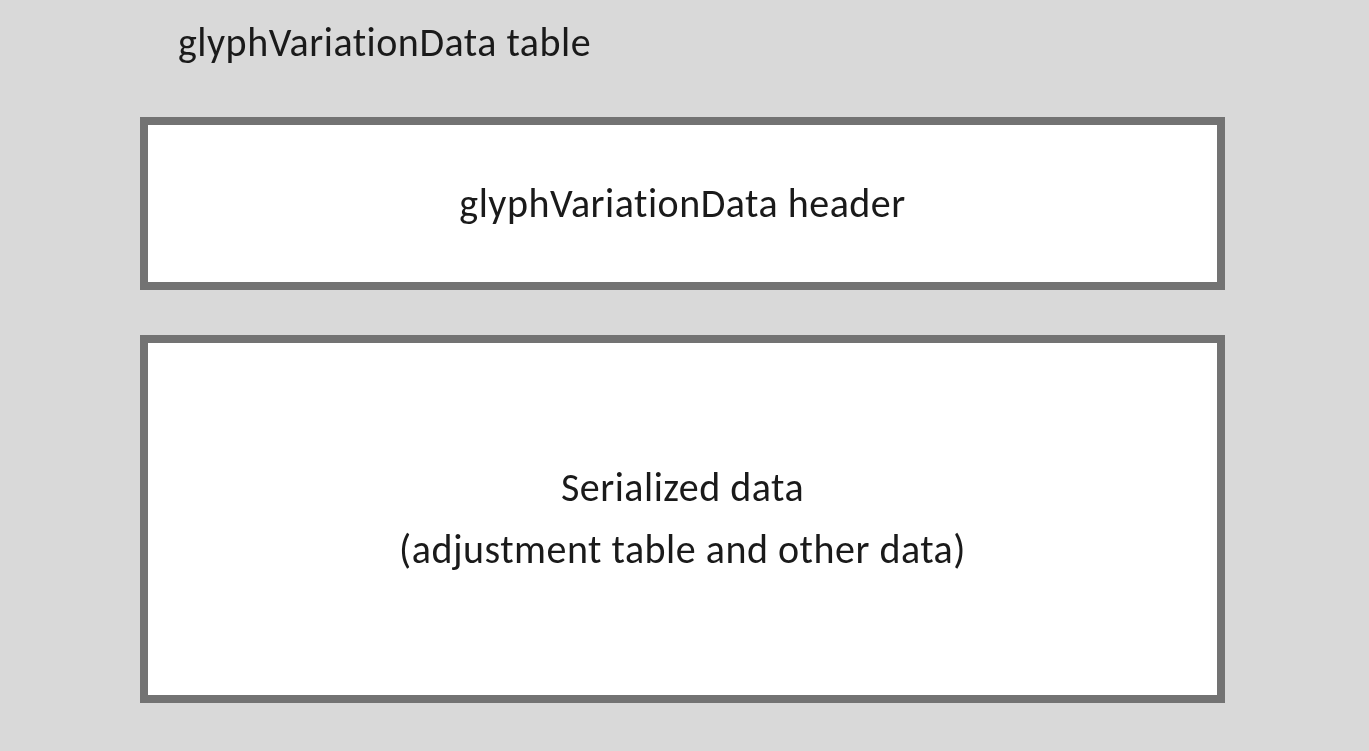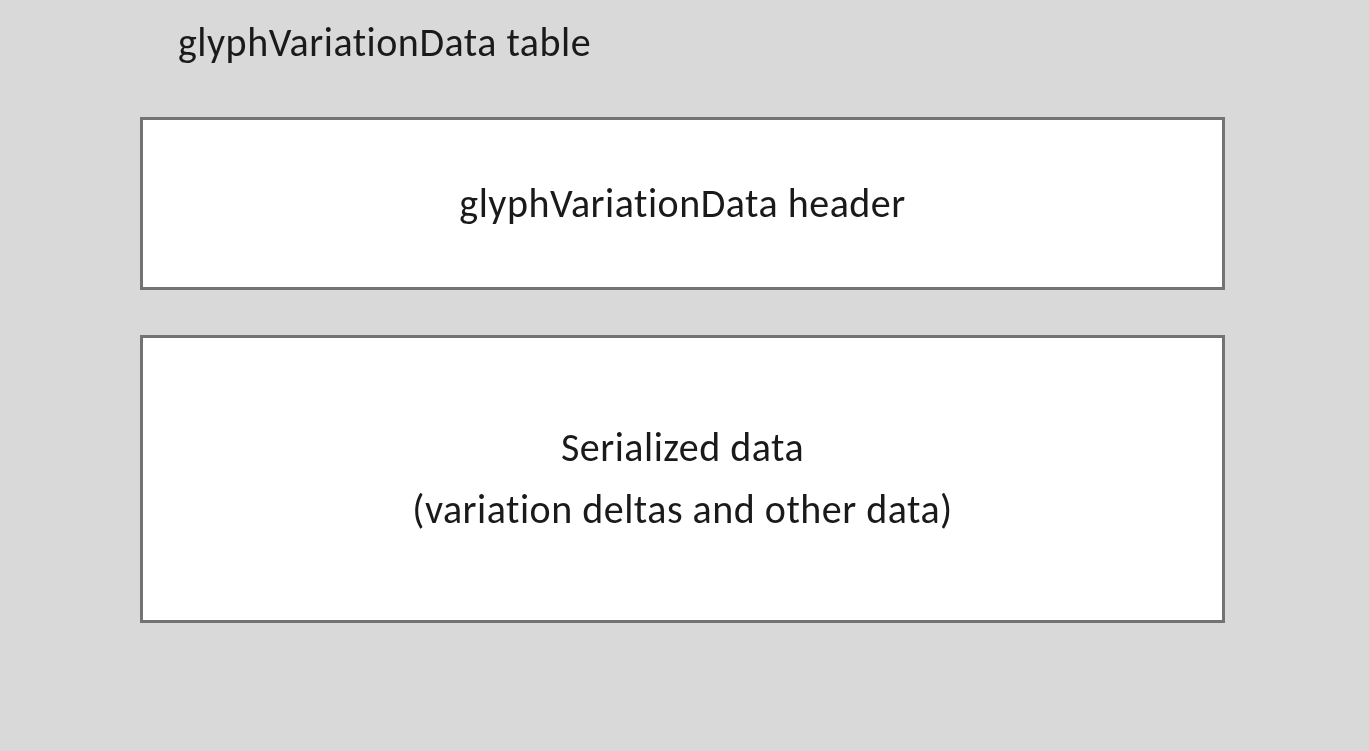--- a/index.html
+++ b/index.html
@@ -20,47 +20,47 @@
       left: 178px;
       font-size: 40px;
       color: #1a1a1a;
       letter-spacing: 0.5px;
     }
     .box {
       position: absolute;
       left: 140px;
       width: 1085px;
       background-color: #ffffff;
-      border: 3px solid #737373;
+      border: 8px solid #737373;
       display: flex;
       flex-direction: column;
       justify-content: center;
       align-items: center;
       text-align: center;
     }
     .box-1 {
       top: 117px;
       height: 173px;
     }
     .box-2 {
       top: 335px;
-      height: 288px;
+      height: 368px;
     }
     .box-line {
       font-size: 40px;
       color: #1a1a1a;
       line-height: 1.55;
       letter-spacing: 0.5px;
     }
   </style>
 </head>
 <body>
 
 <div class="title">glyphVariationData table</div>
 
 <div class="box box-1">
   <div class="box-line">glyphVariationData header</div>
 </div>
 
 <div class="box box-2">
   <div class="box-line">Serialized data</div>
-  <div class="box-line">(variation deltas and other data)</div>
+  <div class="box-line">(adjustment table and other data)</div>
 </div>
 
 </body></html>

